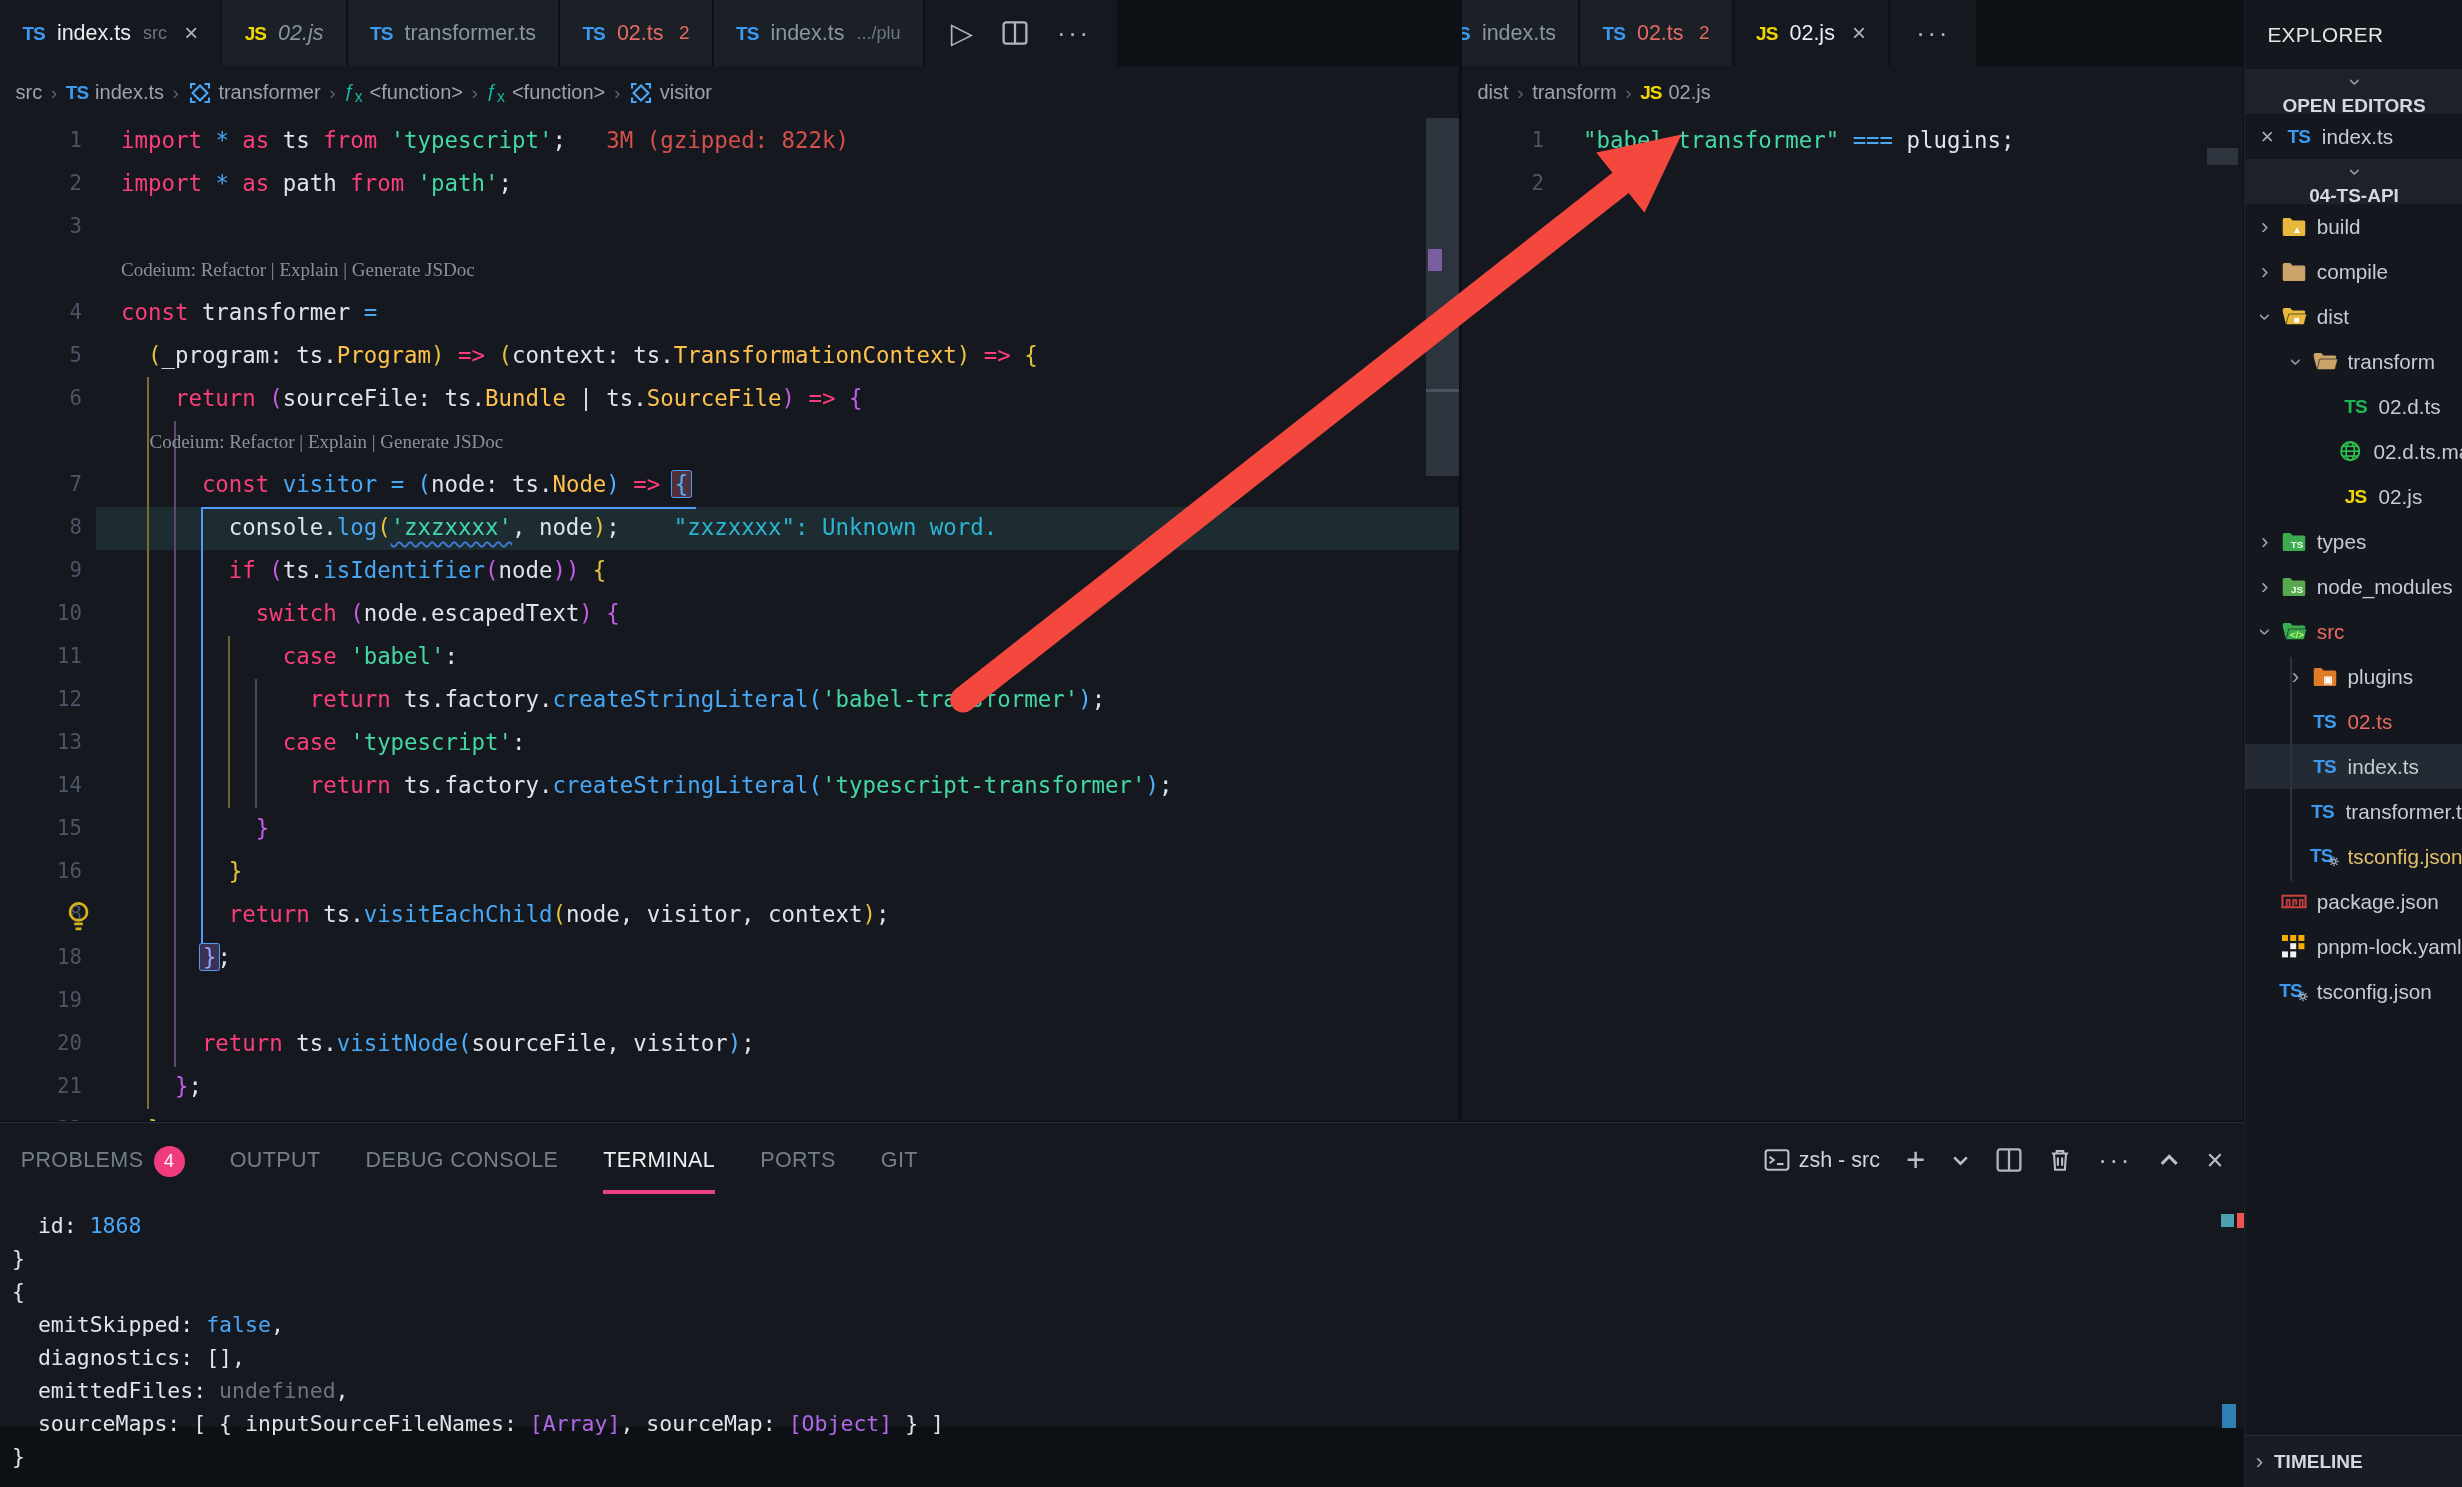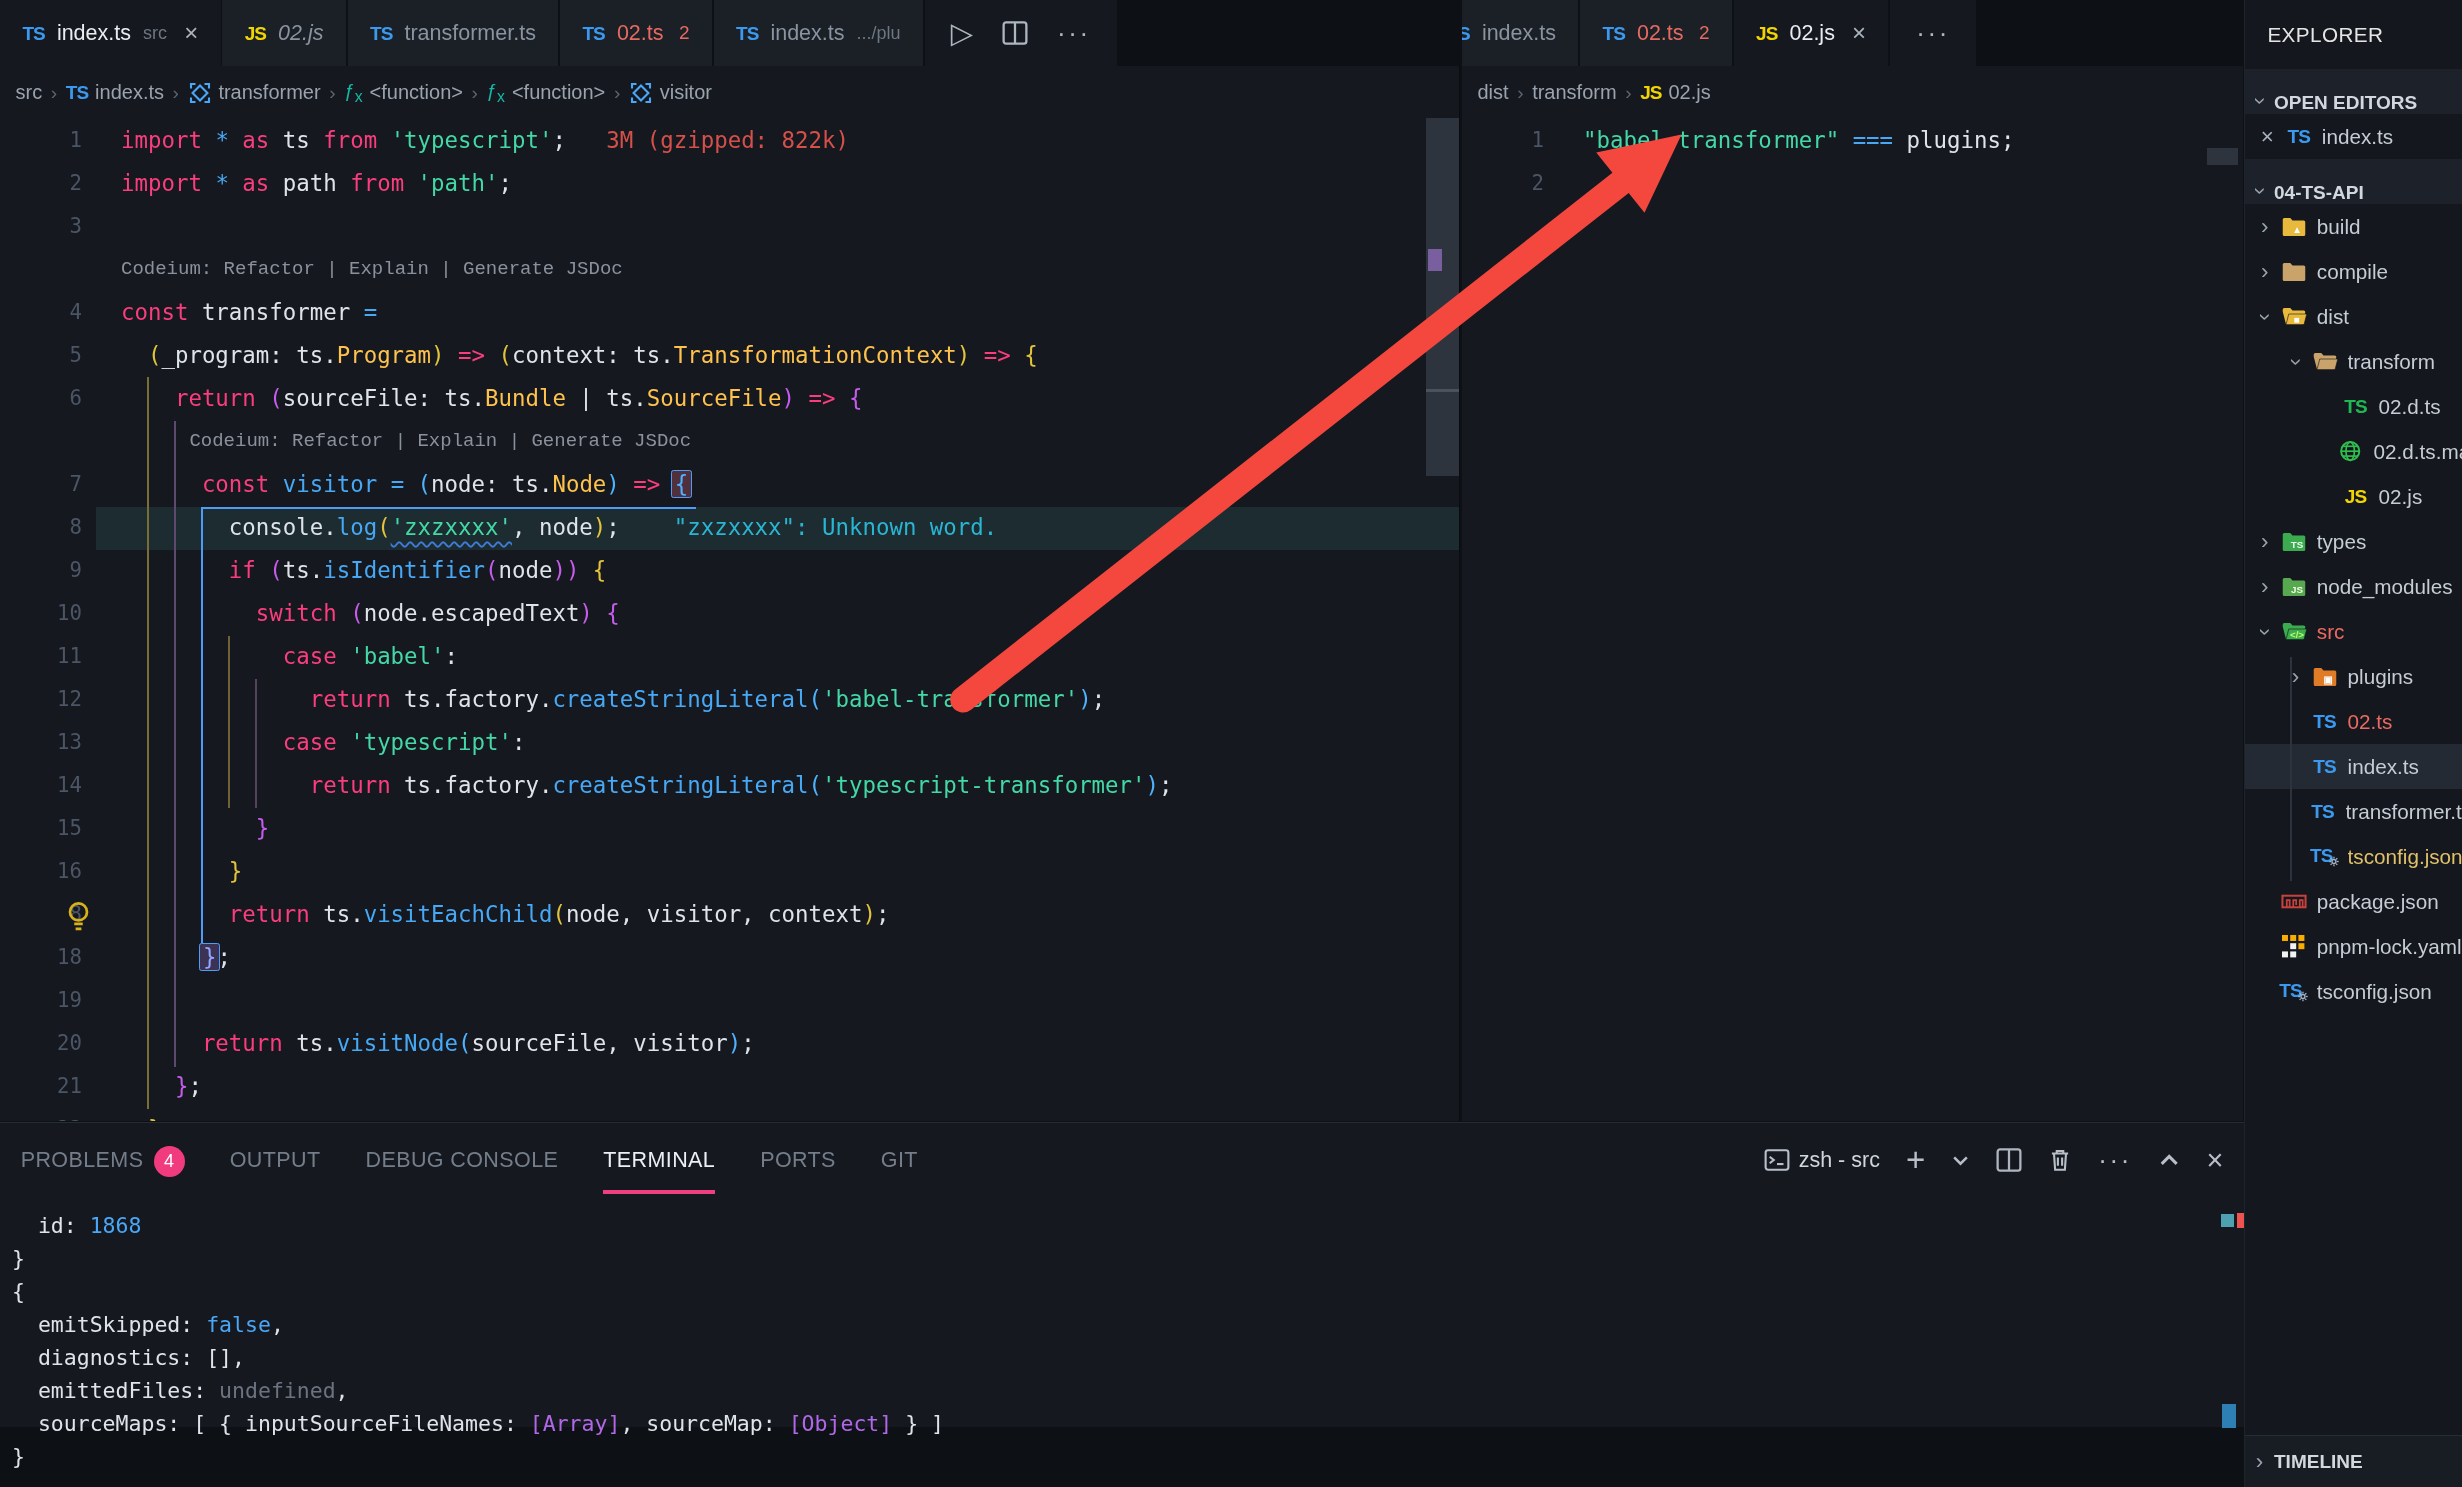--- a/index.html
+++ b/index.html
@@ -42,21 +42,21 @@
   #ed2{left:1462px;width:781px;}
   .crumbs{height:53px;display:flex;align-items:center;gap:8.6px;padding:0 15.5px;font-size:20px;color:#9aa3ae;}
   .crumb{display:flex;align-items:center;gap:6.9px;cursor:pointer;white-space:nowrap;}
   .crumb-sep{color:#5d6571;font-size:19px;}
   .fx{color:#14b8a6;font-size:19px;}
   .code{position:absolute;left:0;right:0;top:53px;bottom:0;font-family:"DejaVu Sans Mono",monospace;font-size:22.4px;}
   .gut{position:absolute;left:0;top:0;width:82px;text-align:right;color:var(--numcol);}
   .gut div{height:43px;line-height:43px;font-size:20.7px;}
   .lines{position:absolute;left:121px;top:0;right:0;}
   .ln{height:43px;line-height:43px;white-space:pre;}
-  .lens{font-family:Liberation Mono, monospace;font-size:19px;color:#8a919c;cursor:pointer;}
+  .lens{font-family:Liberation Serif, serif;font-size:19px;color:#8a919c;cursor:pointer;}
   .sg-k{color:var(--pink);} .sg-f{color:var(--blue);} .sg-s{color:var(--teal);}
   .sg-t{color:var(--orange);} .sg-p{color:var(--txt);} .sg-o{color:var(--blue);}
   .sg-g{color:var(--gold);} .sg-m{color:var(--purple);} .sg-b{color:#4fb2ff;}
   .sg-d{color:#6b7380;} .sg-n{color:#4aa7f8;} .sg-c{color:var(--cyan);}
   .sg-r{color:var(--redhint);} .sg-a{color:#b168e8;}
   .sg-q{color:var(--teal);text-decoration:underline wavy #3f7bd9 1.7px;text-underline-offset:6px;}
   .sg-x1{color:#4fb2ff;background:#50303c;border:1.7px solid #4f9cf8;border-radius:2.6px;padding:0 2.6px;margin:0 -2.6px;}
   .sg-x2{color:#8fa7ff;background:#3c3254;border:1.7px solid #4f9cf8;border-radius:2.6px;padding:0 2.6px;margin:0 -2.6px;}
   .hlband{position:absolute;left:96px;right:0;height:43px;background:#1c2c31;}
   .guide{position:absolute;width:1.7px;}
@@ -77,22 +77,22 @@
   .pbadge{display:inline-block;width:31px;height:31px;line-height:31px;border-radius:50%;background:#f13b7f;
     color:#fff;text-align:center;font-size:18px;margin-left:10.3px;vertical-align:middle;}
   .ptools{margin-left:auto;display:flex;align-items:center;gap:26px;color:#b8bfc9;font-size:22.4px;}
   .ptools .abtn{cursor:pointer;display:flex;align-items:flex-end;gap:8.6px;}
   #term{position:absolute;left:12px;top:86px;right:60px;font-family:"DejaVu Sans Mono",monospace;font-size:21.5px;color:#d8dee6;}
   #term div{height:33px;line-height:33px;white-space:pre;}
 
   
   #sidebar{position:absolute;left:2244px;top:0;width:219px;height:1487px;background:var(--sidebar);border-left:1.7px solid #1e242c;}
   .sb-title{height:69px;display:flex;align-items:center;padding-left:22.4px;font-size:20.7px;color:#e5e5e5;letter-spacing:0.4px;}
-  .sb-section{height:45px;display:flex;align-items:flex-end;background:var(--sidebar-head);font-weight:bold;
-    font-size:19px;color:#d3d8df;cursor:pointer;}
+  .sb-section{height:45px;display:flex;align-items:center;background:var(--sidebar-head);font-weight:bold;
+    font-size:19px;color:#d3d8df;cursor:pointer;flex-direction:column;}
   .chev{display:inline-block;width:29px;text-align:center;color:#9aa3ae;font-size:22.4px;font-weight:normal;}
   .chev.open{transform:rotate(90deg);}
   .row{height:45px;display:flex;align-items:center;font-size:20.7px;color:#c6ccd4;white-space:nowrap;overflow:hidden;cursor:pointer;}
   .row.sel{background:var(--sel-row);}
   .row .lbl{overflow:hidden;}
   .row .lbl.red{color:#ec6a60;} .row .lbl.yellow{color:#e2c06a;}
   .row .icon{display:inline-flex;width:29px;min-width:29px;justify-content:center;margin-right:8.6px;align-items:center;}
   .row .close{width:34px;min-width:34px;text-align:center;color:#aab2bd;font-size:22.4px;}
   .tree-guide{position:absolute;width:1.7px;background:#2c333d;}
   #timeline{position:absolute;left:0;right:0;bottom:0;height:52px;background:#181c23;border-top:1.7px solid var(--border);

